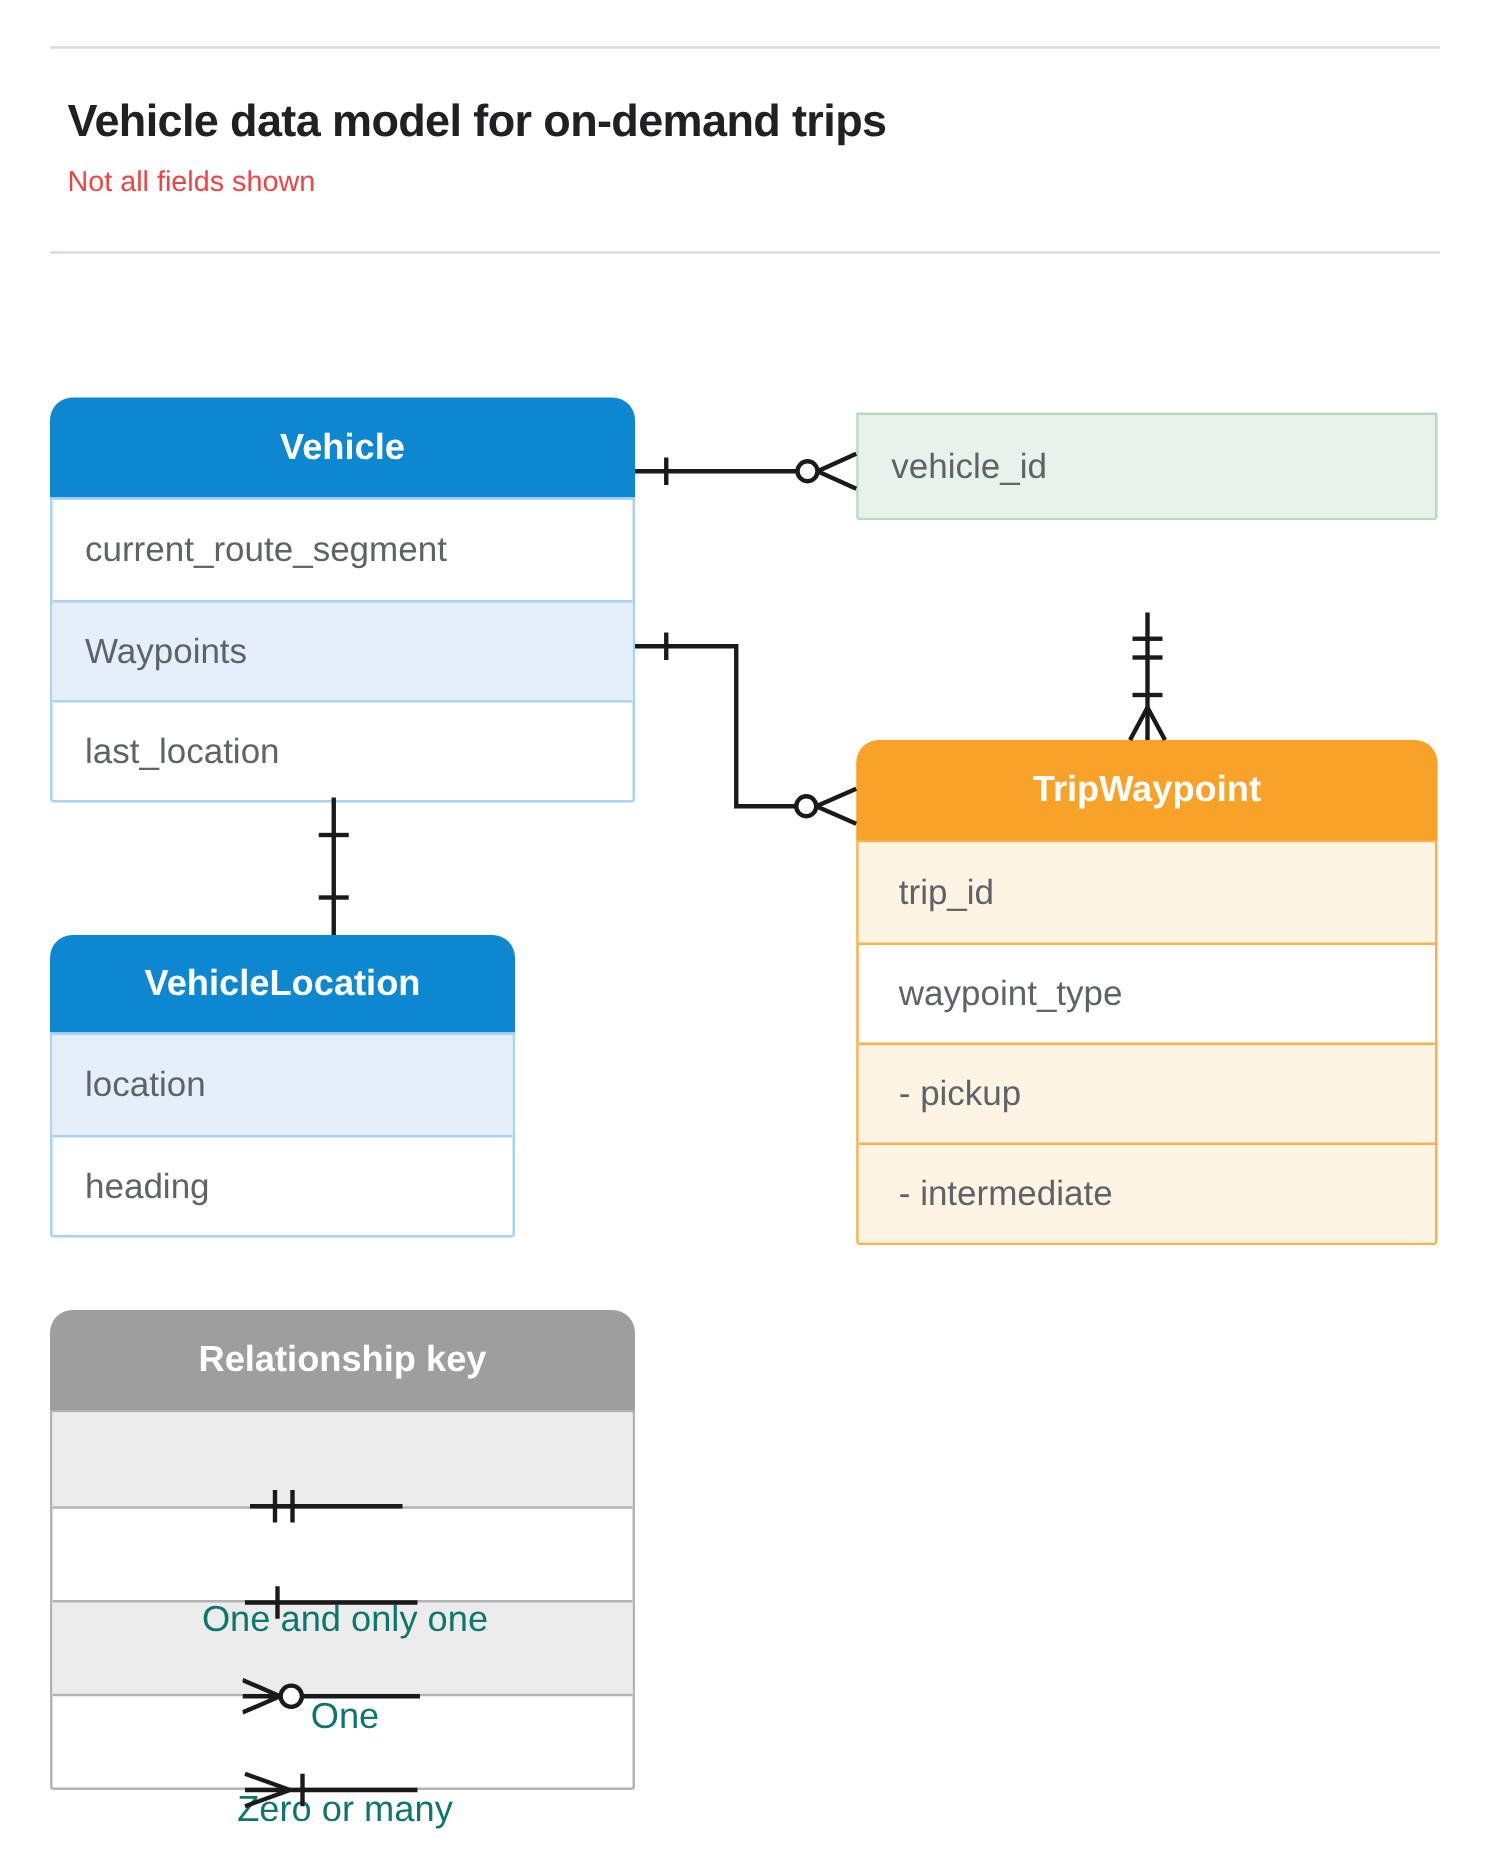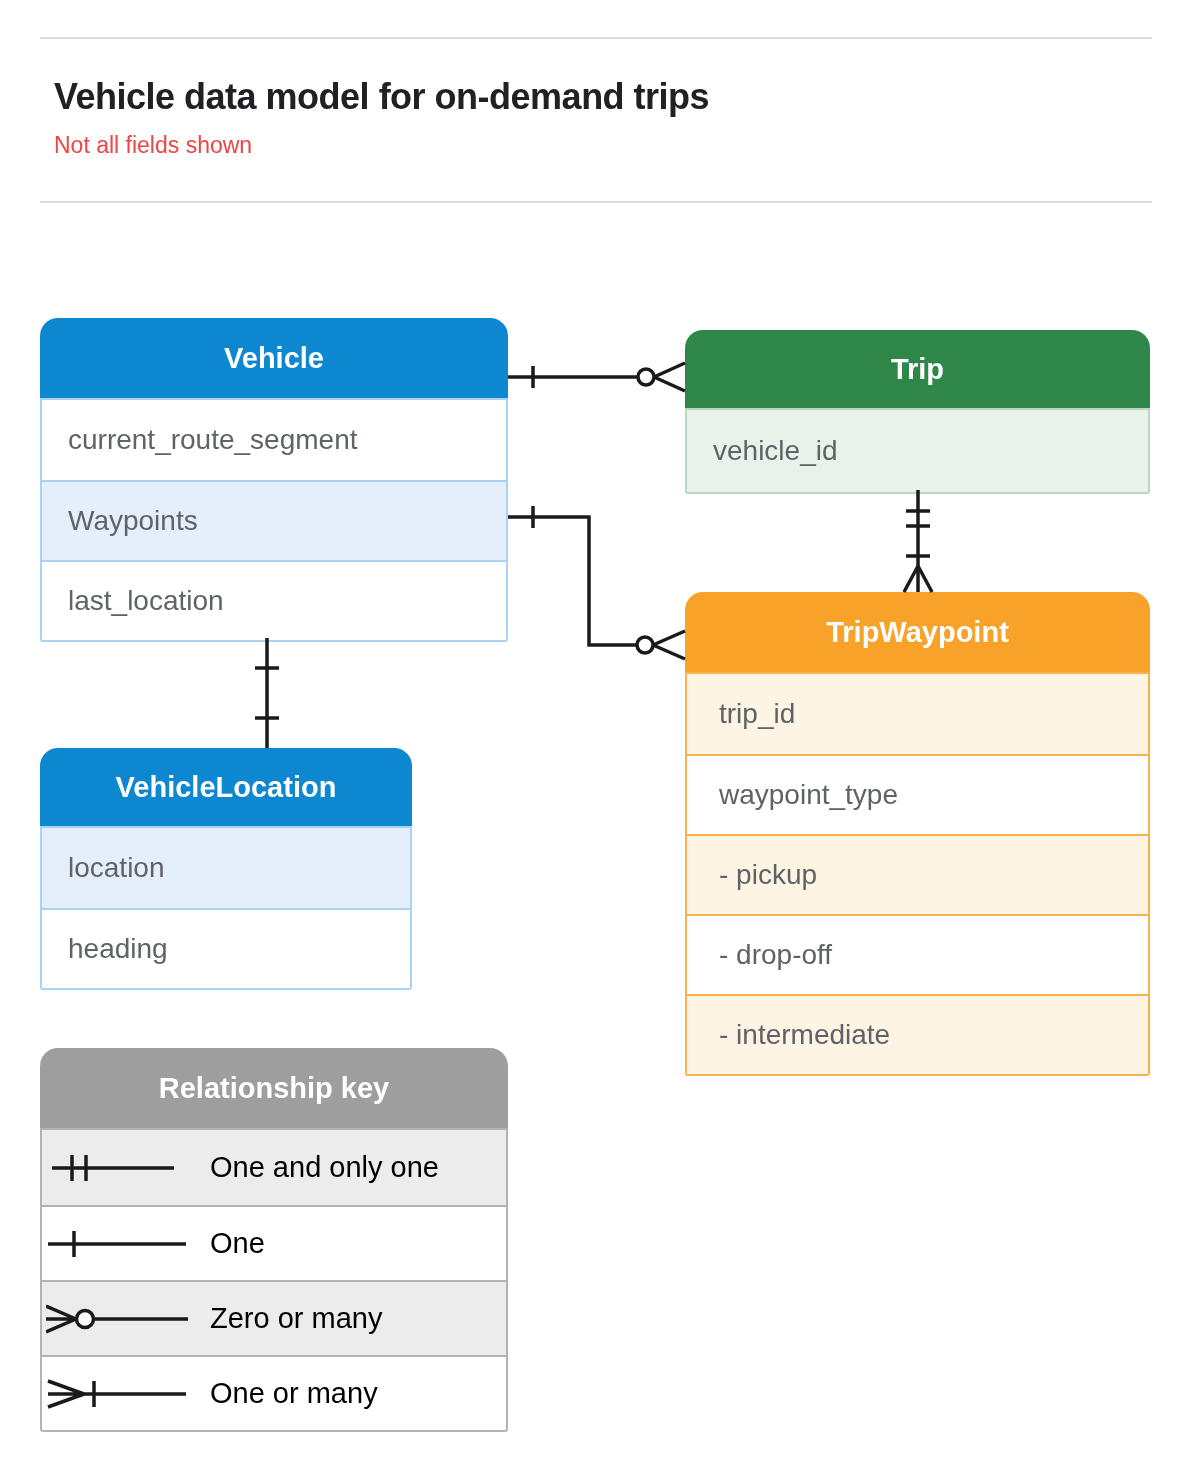--- a/index.html
+++ b/index.html
@@ -58,21 +58,21 @@
   .e-tripwaypoint{left:685px;top:592px;width:465px;}
   .e-tripwaypoint .entity-header{height:80px;}
   .e-tripwaypoint .row{height:80px;padding-left:32px;}
 
   .e-vehiclelocation{left:40px;top:748px;width:372px;}
   .e-vehiclelocation .entity-header{height:78px;}
   .e-vehiclelocation .row{height:80px;}
 
   .e-key{left:40px;top:1048px;width:468px;}
   .e-key .entity-header{height:80px;}
-  .e-key .row{height:75px;padding-left:4px;font-size:29px;color:#000000;}
+  .e-key .row{height:75px;padding-left:4px;font-size:29px;color:#0f766e;flex-direction:column;}
   .e-key .sym{width:150px;height:44px;flex:0 0 150px;margin-right:14px;}
 
   .overlay{position:absolute;left:0;top:0;pointer-events:none;}
   .overlay *{stroke:#1a1a1a;stroke-width:3.5;fill:none;}
   .overlay circle{fill:#ffffff;}
   .keysym{stroke:#1a1a1a;stroke-width:3.5;fill:none;}
 </style>
 </head>
 <body>
 
@@ -86,33 +86,31 @@
   <div class="entity blue e-vehicle">
     <div class="entity-header">Vehicle</div>
     <div class="entity-body">
       <div class="row">current_route_segment</div>
       <div class="row tint">Waypoints</div>
       <div class="row">last_location</div>
     </div>
   </div>
 
   <div class="entity green e-trip">
-    <div class="entity-header">Trip</div>
     <div class="entity-body">
       <div class="row tint">vehicle_id</div>
     </div>
   </div>
 
   <div class="entity orange e-tripwaypoint">
     <div class="entity-header">TripWaypoint</div>
     <div class="entity-body">
       <div class="row tint">trip_id</div>
       <div class="row">waypoint_type</div>
       <div class="row tint indent">- pickup</div>
-      <div class="row indent">- drop-off</div>
       <div class="row tint indent">- intermediate</div>
     </div>
   </div>
 
   <div class="entity blue e-vehiclelocation">
     <div class="entity-header">VehicleLocation</div>
     <div class="entity-body">
       <div class="row tint">location</div>
       <div class="row">heading</div>
     </div>

